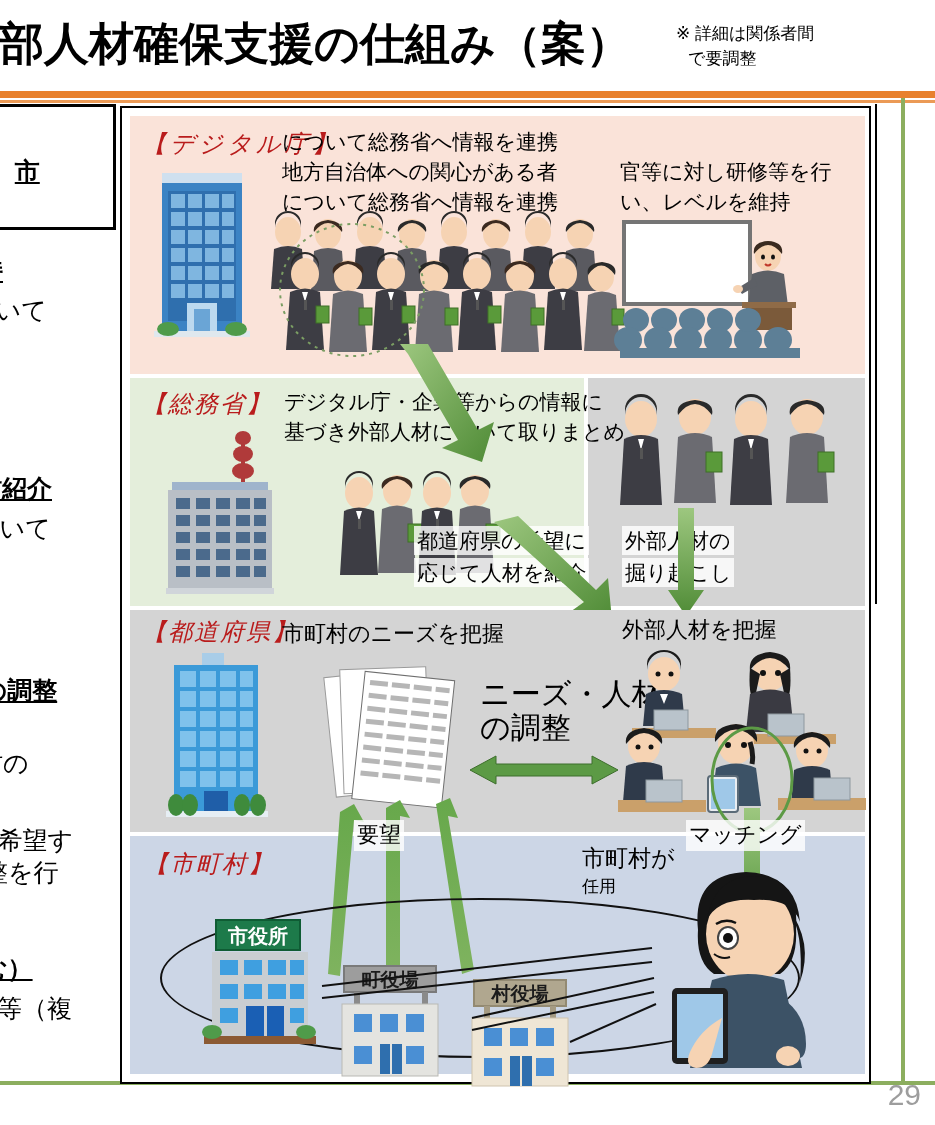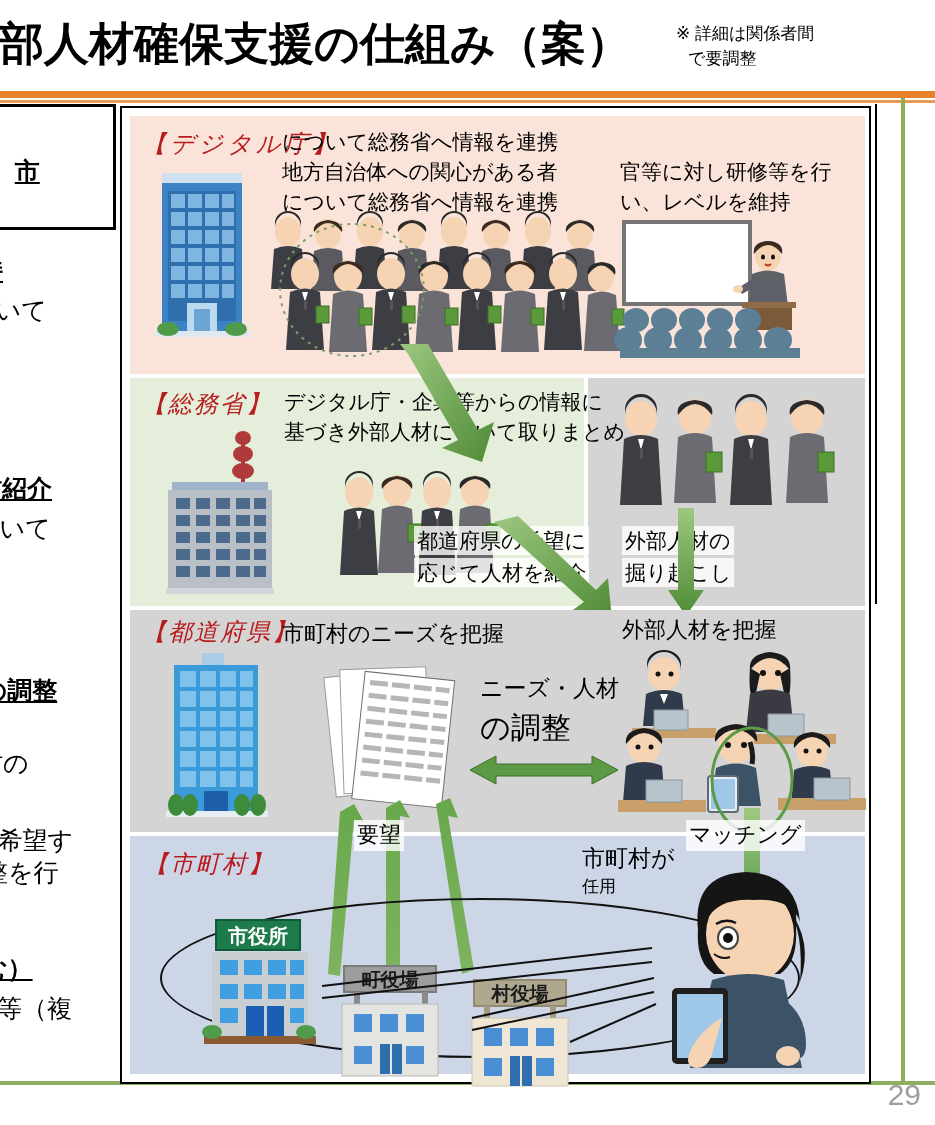--- a/index.html
+++ b/index.html
@@ -580,21 +580,21 @@
               <rect x="108" y="98" width="14" height="5"></rect>
             <rect x="42" y="111" width="18" height="5"></rect>
               <rect x="64" y="111" width="18" height="5"></rect>
             <rect x="86" y="111" width="18" height="5"></rect>
               <rect x="108" y="111" width="14" height="5"></rect>
           </g>
         </g>
       </svg>
     </div>
 
-    <div class="body-txt plain" style="left:358px; top:566px; font-size:23px;">ニーズ・人材</div>
+    <div class="body-txt plain" style="left:358px; top:566px; font-size:30px;">ニーズ・人材</div>
     <div class="body-txt plain" style="left:358px; top:600px; font-size:30px;">の調整</div>
 
     <div class="arrow-shape" style="left:348px; top:644px; width:148px; height:36px;">
       <svg width="148" height="36" viewBox="0 0 148 36">
         <path d="M0 18 L26 4 L26 12 L122 12 L122 4 L148 18 L122 32 L122 24 L26 24 L26 32 Z" fill="#5c9a45" stroke="#3d6e2c" stroke-width="1"></path>
       </svg>
     </div>
 
     <div class="bldg" style="left:496px; top:540px; width:248px; height:180px;">
       <svg width="248" height="180" viewBox="0 0 248 180">

